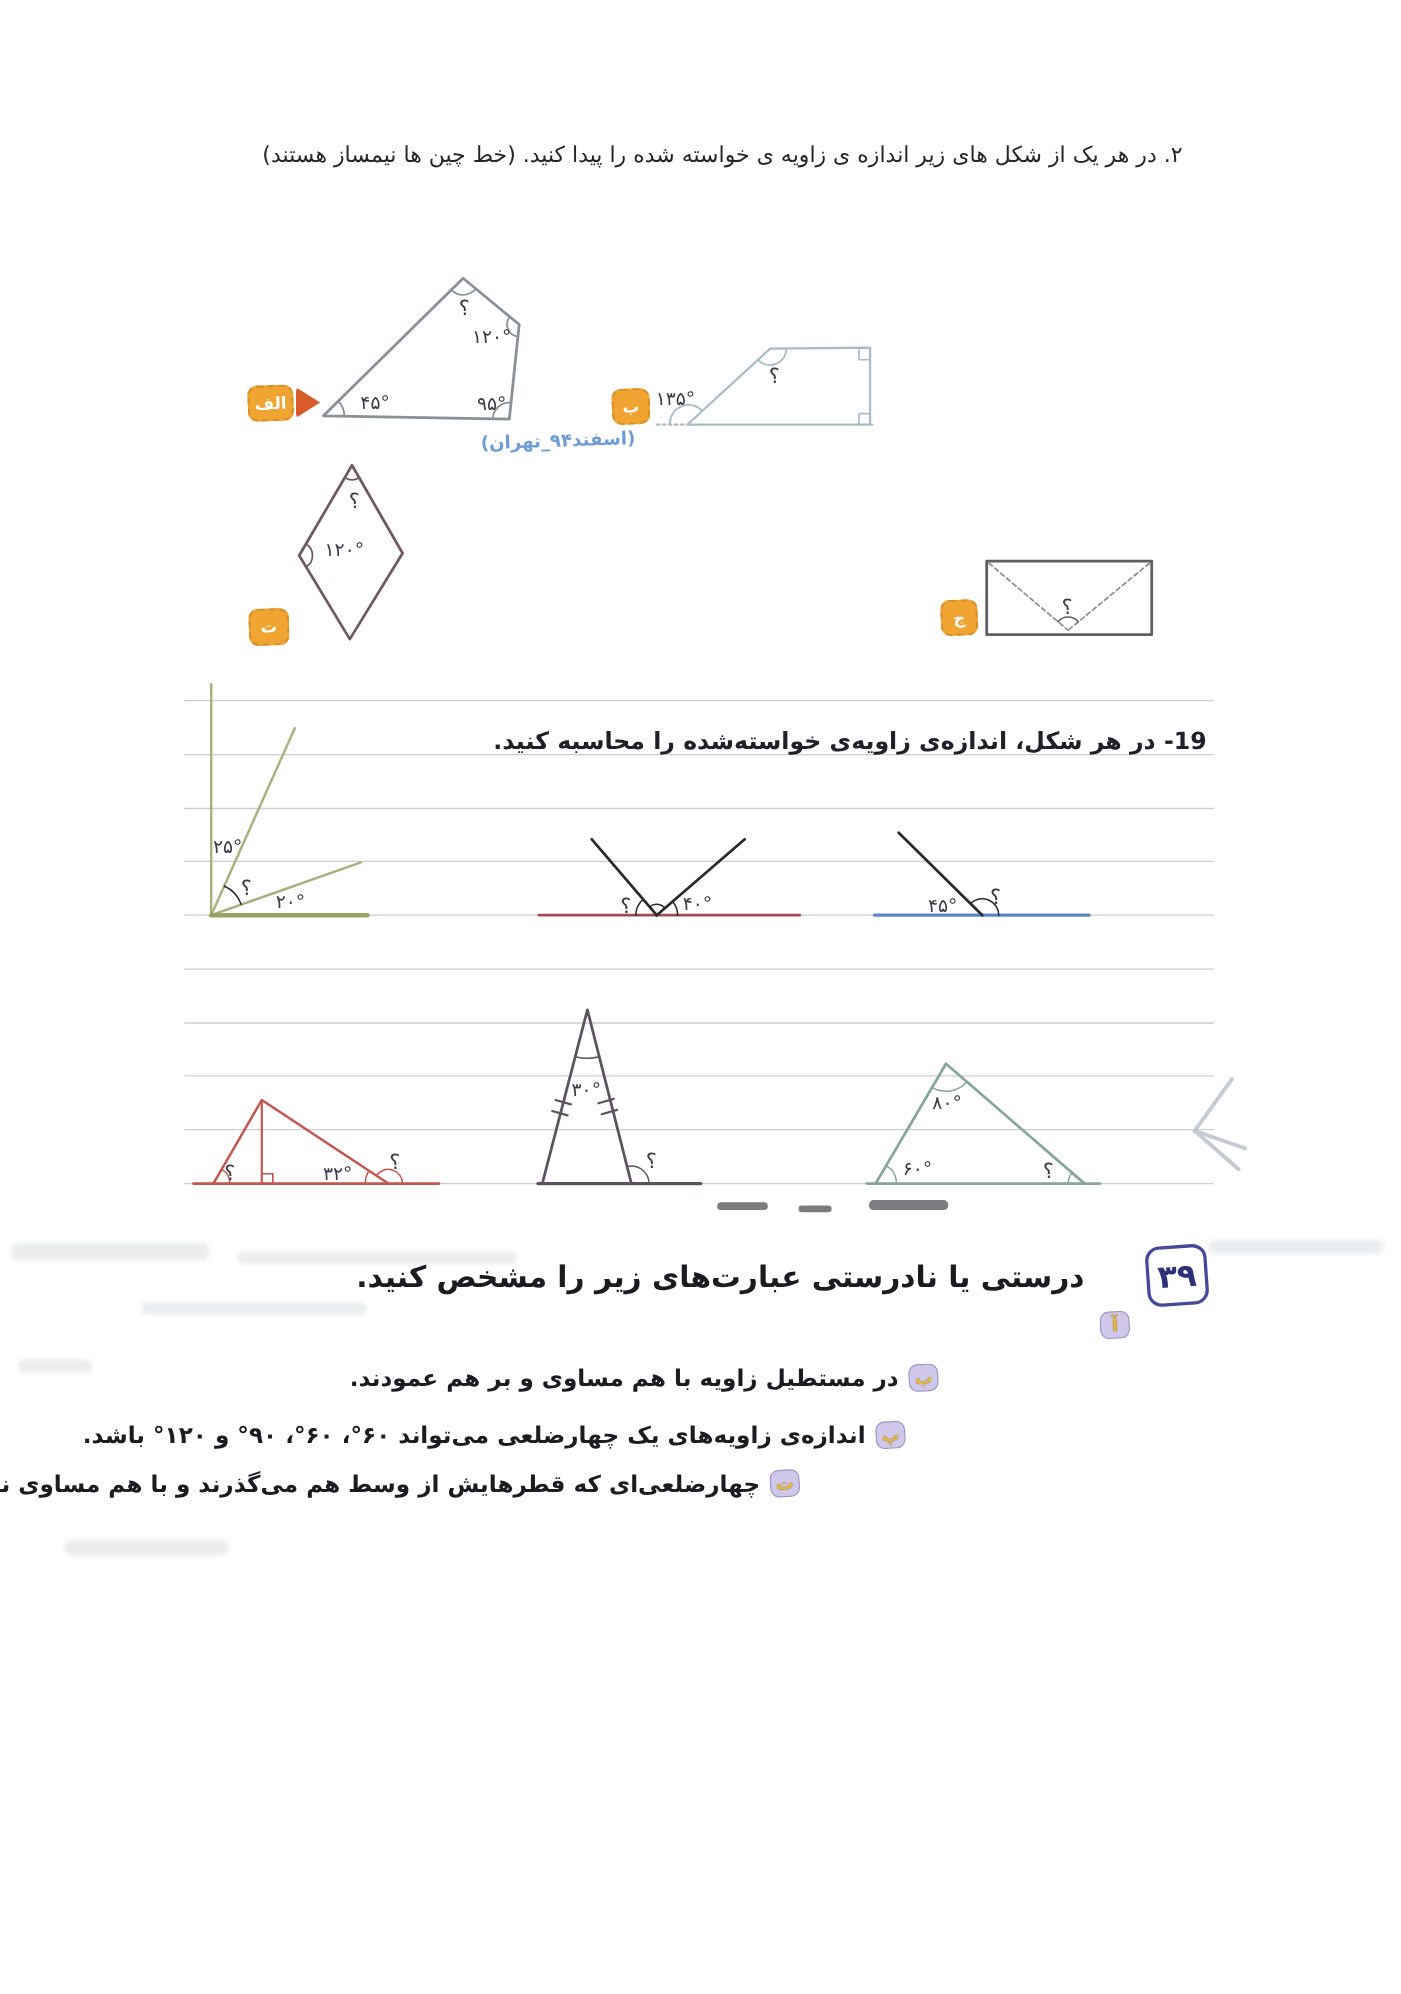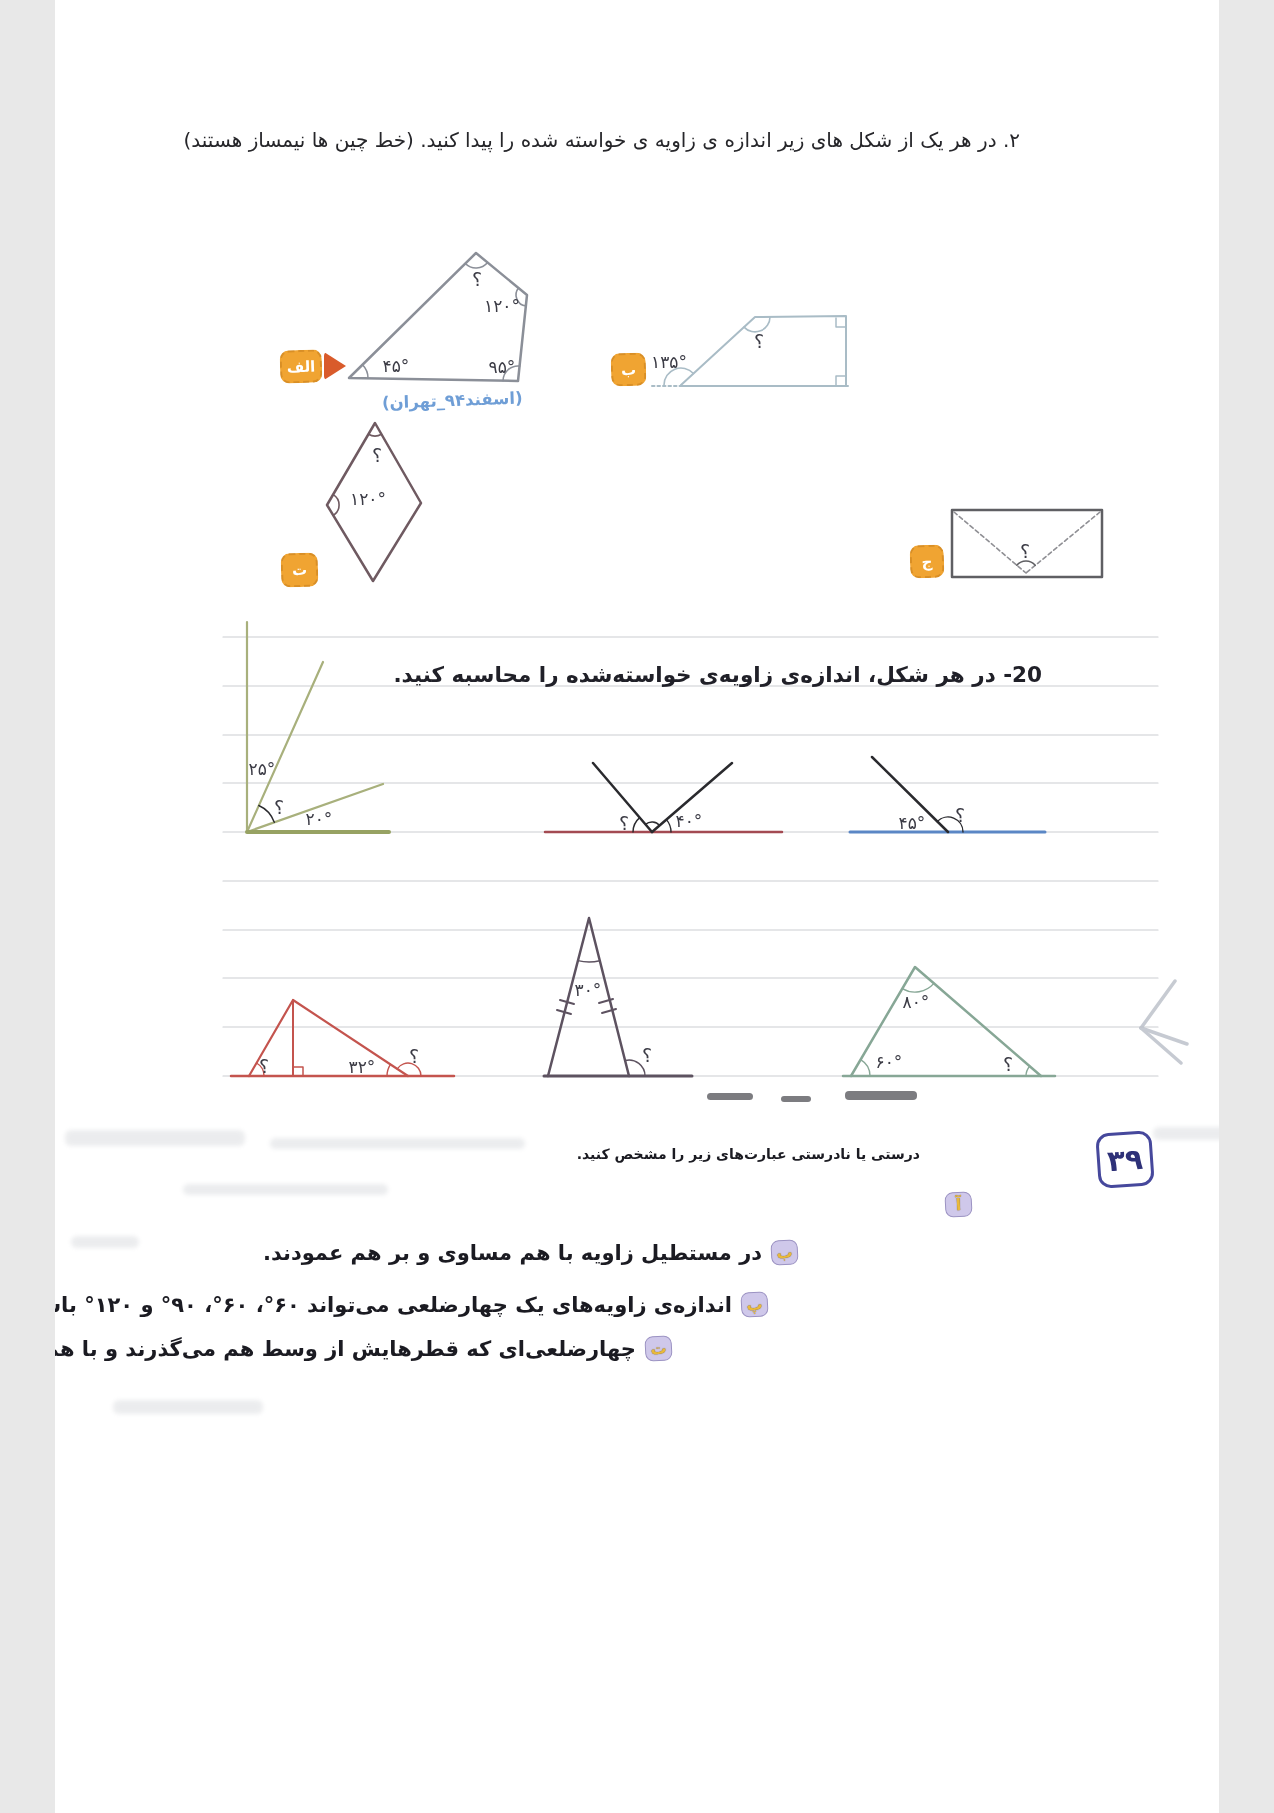--- a/index.html
+++ b/index.html
@@ -6,21 +6,21 @@
     --ink:#1b1b22; --label:#3b3b45; --ruled:#cbced2;
     --quad:#8b8f98; --trapezoid:#a9bcc6; --rhombus:#6f5a61; --rectangle:#5f5f63; --rect-diag:#8f8f94;
     --fan:#a8b07c; --fan-base:#97a263; --vee-line:#a34a52; --ray:#2a2a2e; --slant-line:#5b87c5;
     --red-tri:#c4544e; --iso-tri:#5d5260; --green-tri:#87a796;
     --badge-bg:#f0a432; --badge-border:#d98f26; --badge-text:#ffffff; --arrow:#d95b2b;
     --note-blue:#6f9ed6; --q39-border:#46489c; --q39-num:#2e3178;
     --icon-bg:#cfc8ea; --icon-border:#9b92c2; --icon-letter:#e9b93c;
   }
   html,body{margin:0;padding:0;background:#e8e8e8;}
   .page{
-    position:relative; width:1164px; height:1813px; background:#ffffff;
+    position:relative; width:1274px; height:1813px; background:#ffffff;
     font-family:"DejaVu Sans",sans-serif; overflow:hidden; margin:0 auto;
   }
   .fa{direction:rtl; unicode-bidi:plaintext; color:var(--ink); position:absolute; white-space:nowrap;}
   .q2-title{top:128px; right:199px; font-size:20px; color:#26262a;}
   .q18-title{top:662px; right:177px; font-size:21.5px; font-weight:bold; color:#202028;}
   .note{top:391px; right:696px; font-size:16.5px; color:var(--note-blue); transform:rotate(-2deg); font-weight:bold;}
   svg.canvas{position:absolute; left:0; top:0;}
   svg text{font-family:"DejaVu Sans",sans-serif; fill:var(--label); stroke:none !important; text-anchor:middle; font-size:17px;}
   svg text.q{font-size:19px;}
   svg .noline{fill:none; stroke-linecap:round; stroke-linejoin:round;}
@@ -41,21 +41,21 @@
     border-top:14px solid transparent; border-bottom:14px solid transparent;
     border-left:22px solid var(--arrow); border-radius:4px;
   }
   .q39-number{
     position:absolute; left:1042px; top:1132px; width:56px; height:55px;
     border:3.5px solid var(--q39-border); border-radius:13px; background:#fff;
     color:var(--q39-num); font-size:29px; font-weight:bold;
     display:flex; align-items:center; justify-content:center; transform:rotate(-4deg);
     box-sizing:border-box;
   }
-  .q39-intro{top:1146px; right:299px; font-size:14px; font-weight:bold;}
+  .q39-intro{top:1146px; right:288px; font-size:27px; font-weight:bold;}
   .q39-item{position:absolute; display:flex; direction:rtl; align-items:center; gap:9px;
     font-size:21px; font-weight:bold; color:var(--ink); white-space:nowrap;}
   .item-icon{
     width:27px; height:25px; background:var(--icon-bg); border:1.5px solid var(--icon-border);
     border-radius:8px; color:var(--icon-letter); font-size:16px; font-weight:bold;
     display:flex; align-items:center; justify-content:center; flex:0 0 auto;
     text-shadow:0 0 1px #5a4a10; box-sizing:border-box; transform:rotate(-3deg);
   }
   .bleed{position:absolute; background:#818894; opacity:.15; filter:blur(2px); border-radius:6px;}
   .smudge{position:absolute; background:#4a4a50; opacity:.72; filter:blur(.5px); border-radius:4px;}
@@ -197,21 +197,21 @@
   </svg>
 
   <div class="badge" style="left:225px; top:350px; width:42px; height:33px;">الف</div>
   <div class="arrow-right" style="left:269px; top:352px;"></div>
   <div class="badge" style="left:556px; top:353px; width:35px; height:33px;">ب</div>
   <div class="badge" style="left:226px; top:553px; width:37px; height:34px;">ت</div>
   <div class="badge" style="left:855px; top:545px; width:34px; height:33px;">ج</div>
 
   <div class="fa note">(اسفند۹۴_تهران)</div>
 
-  <div class="fa q18-title">20- در هر شکل، اندازه‌ی زاویه‌ی خواسته‌شده را محاسبه کنید.</div>
+  <div class="fa q18-title">19- در هر شکل، اندازه‌ی زاویه‌ی خواسته‌شده را محاسبه کنید.</div>
 
   <div class="q39-number">۳۹</div>
   <div class="fa q39-intro">درستی یا نادرستی عبارت‌های زیر را مشخص کنید.</div>
 
   <div class="q39-item" style="top:1192px; right:247px;">
     <span class="item-icon">آ</span>
   </div>
   <div class="q39-item" style="top:1240px; right:421px;">
     <span class="item-icon">ب</span>
     <span>در مستطیل زاویه با هم مساوی و بر هم عمودند.</span>

